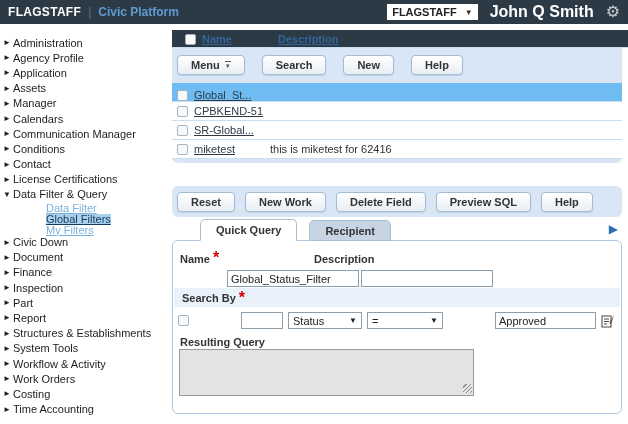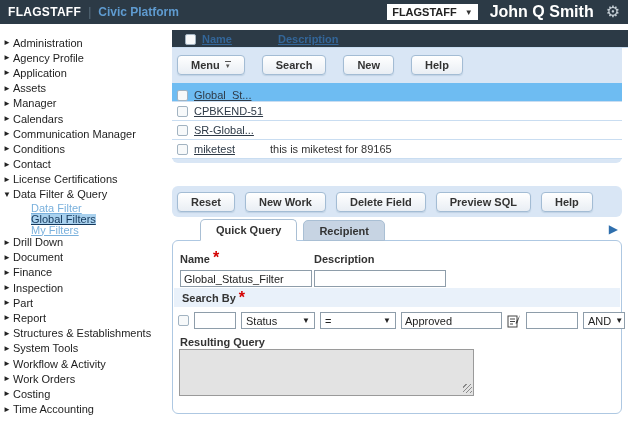--- a/index.html
+++ b/index.html
@@ -28,21 +28,21 @@
   .user-name { color:#fff; font-size:16px; font-weight:bold; }
   .gear { color:#c5ced5; font-size:16px; line-height:16px; cursor:pointer; }
 
   
   .sidebar { position:absolute; left:0; top:24px; width:170px; bottom:0; padding:11px 0 0 3px; }
   .nav-item {
     display:flex; align-items:center; font-size:11px; color:#1d1d1d;
     padding:1.6px 0; cursor:pointer; white-space:nowrap;
   }
   .nav-arrow { width:10px; font-size:8px; color:#222; flex:0 0 10px; }
-  .sub-list { margin-left:4px;padding-left:24px; }
+  .sub-list { margin-left:19px;padding-left:24px; }
   .sub-item {
     font-size:11px; line-height:10.8px; padding:0; cursor:pointer;
     color:#7ab1dd; text-decoration:underline; display:inline-block;
   }
   .sub-row { line-height:10.8px; height:10.8px; }
   .sub-item.selected { background:#a9d1ee; color:#15395c; }
 
   
   .panel-blue { background:#d9e6f5; border-radius:6px; }
   .btn {
@@ -74,39 +74,39 @@
     vertical-align:middle; cursor:pointer; display:inline-block;
   }
 
   
   .form-toolbar {
     position:absolute; left:172px; top:186px; width:450px; height:31px;
     display:flex; align-items:center; gap:10px; padding:0 5px;
   }
 
   
-  .tabs { position:absolute; left:172px; top:219px; width:450px; height:22px; display:flex; padding-left:28px; gap:6px; z-index:2; }
+  .tabs { position:absolute; left:172px; top:219px; width:450px; height:22px; display:flex; padding-left:28px; gap:12px; z-index:2; }
   .tab {
     font-size:11px; font-weight:bold; color:#333; padding:4px 15px 3px 15px;
     border:1px solid #a9bfd4; border-radius:5px 5px 0 0; cursor:pointer;
   }
   .tab.active { background:#fff; border-bottom-color:#fff; height:22px; }
   .tab.inactive { background:#c7d4e3; height:21px; margin-top:1px; }
   .tab-scroll { position:absolute; right:4px; top:3px; color:#2f6fad; font-size:12px; cursor:pointer; }
 
   
   .form-panel {
     position:absolute; left:172px; top:240px; width:450px; height:174px;
     background:#fff; border:1px solid #aec8e2; border-radius:6px; z-index:1;
   }
   .fld-label { font-size:11px; font-weight:bold; color:#333; }
   .req { color:#d40000; font-weight:bold; margin-left:3px; }
   .txt {
     font-family:"Liberation Sans",sans-serif; font-size:11px; color:#222;
-    border:1px solid #8e9daa; height:17px; padding:1px 3px; background:#fff;
+    border:1px solid #8e9daa; height:17px; padding:1px 3px; background:#fff;margin-left:47px;
   }
   .fgroup { position:absolute; top:8px; }
   .fgroup .txt { margin-top:3px; width:132px; display:block; }
   .g1 { left:7px; } .g2 { left:141px; }
   .searchby-band {
     position:absolute; left:1px; right:1px; top:47px; height:19px;
     background:#e9f1fa; display:flex; align-items:center; padding-left:8px;
   }
   .search-row { position:absolute; left:5px; top:71px; display:flex; align-items:center; gap:5px; }
   .sel {
@@ -192,21 +192,21 @@
       <span class="nav-arrow">▼</span>
       <span>Data Filter &amp; Query</span>
     </div>
   <div class="sub-list">
     <div class="sub-row"><span class="sub-item">Data Filter</span></div>
     <div class="sub-row"><span class="sub-item selected">Global Filters</span></div>
     <div class="sub-row"><span class="sub-item">My Filters</span></div>
   </div>
   <div class="nav-item">
       <span class="nav-arrow">►</span>
-      <span>Drill Down</span>
+      <span>Civic Down</span>
     </div>
   <div class="nav-item">
       <span class="nav-arrow">►</span>
       <span>Document</span>
     </div>
   <div class="nav-item">
       <span class="nav-arrow">►</span>
       <span>Finance</span>
     </div>
   <div class="nav-item">
@@ -275,21 +275,21 @@
       <span class="col-desc"></span>
     </div>
     <div class="grid-row">
       <span class="col-check"><input type="checkbox" class="cbx" style=""></span>
       <span class="col-name"><span class="grid-link">SR-Global...</span></span>
       <span class="col-desc"></span>
     </div>
     <div class="grid-row">
       <span class="col-check"><input type="checkbox" class="cbx" style=""></span>
       <span class="col-name"><span class="grid-link">miketest</span></span>
-      <span class="col-desc">this is miketest for 89165</span>
+      <span class="col-desc">this is miketest for 62416</span>
     </div>
   </div>
 </div>
 
 <div class="form-toolbar panel-blue">
   <button class="btn">Reset</button>
   <button class="btn">New Work</button>
   <button class="btn">Delete Field</button>
   <button class="btn">Preview SQL</button>
   <button class="btn">Help</button>

